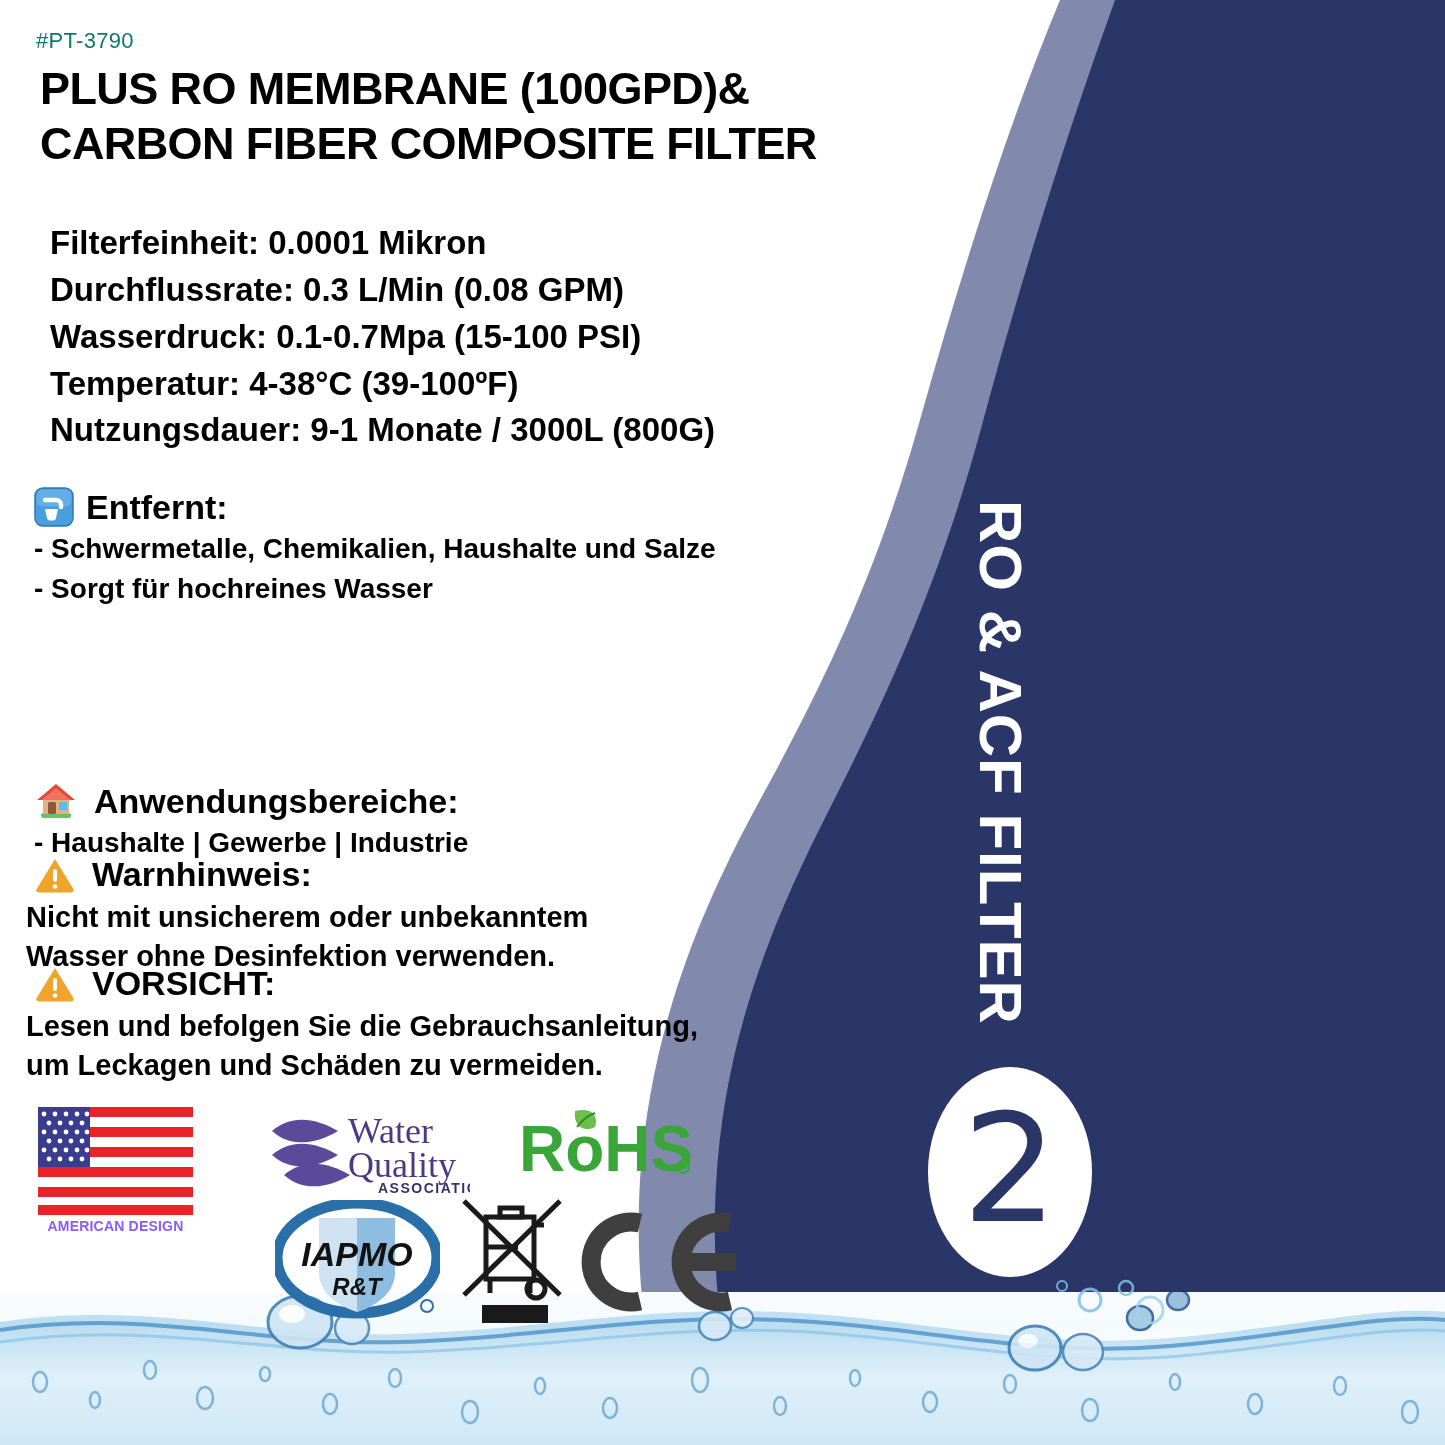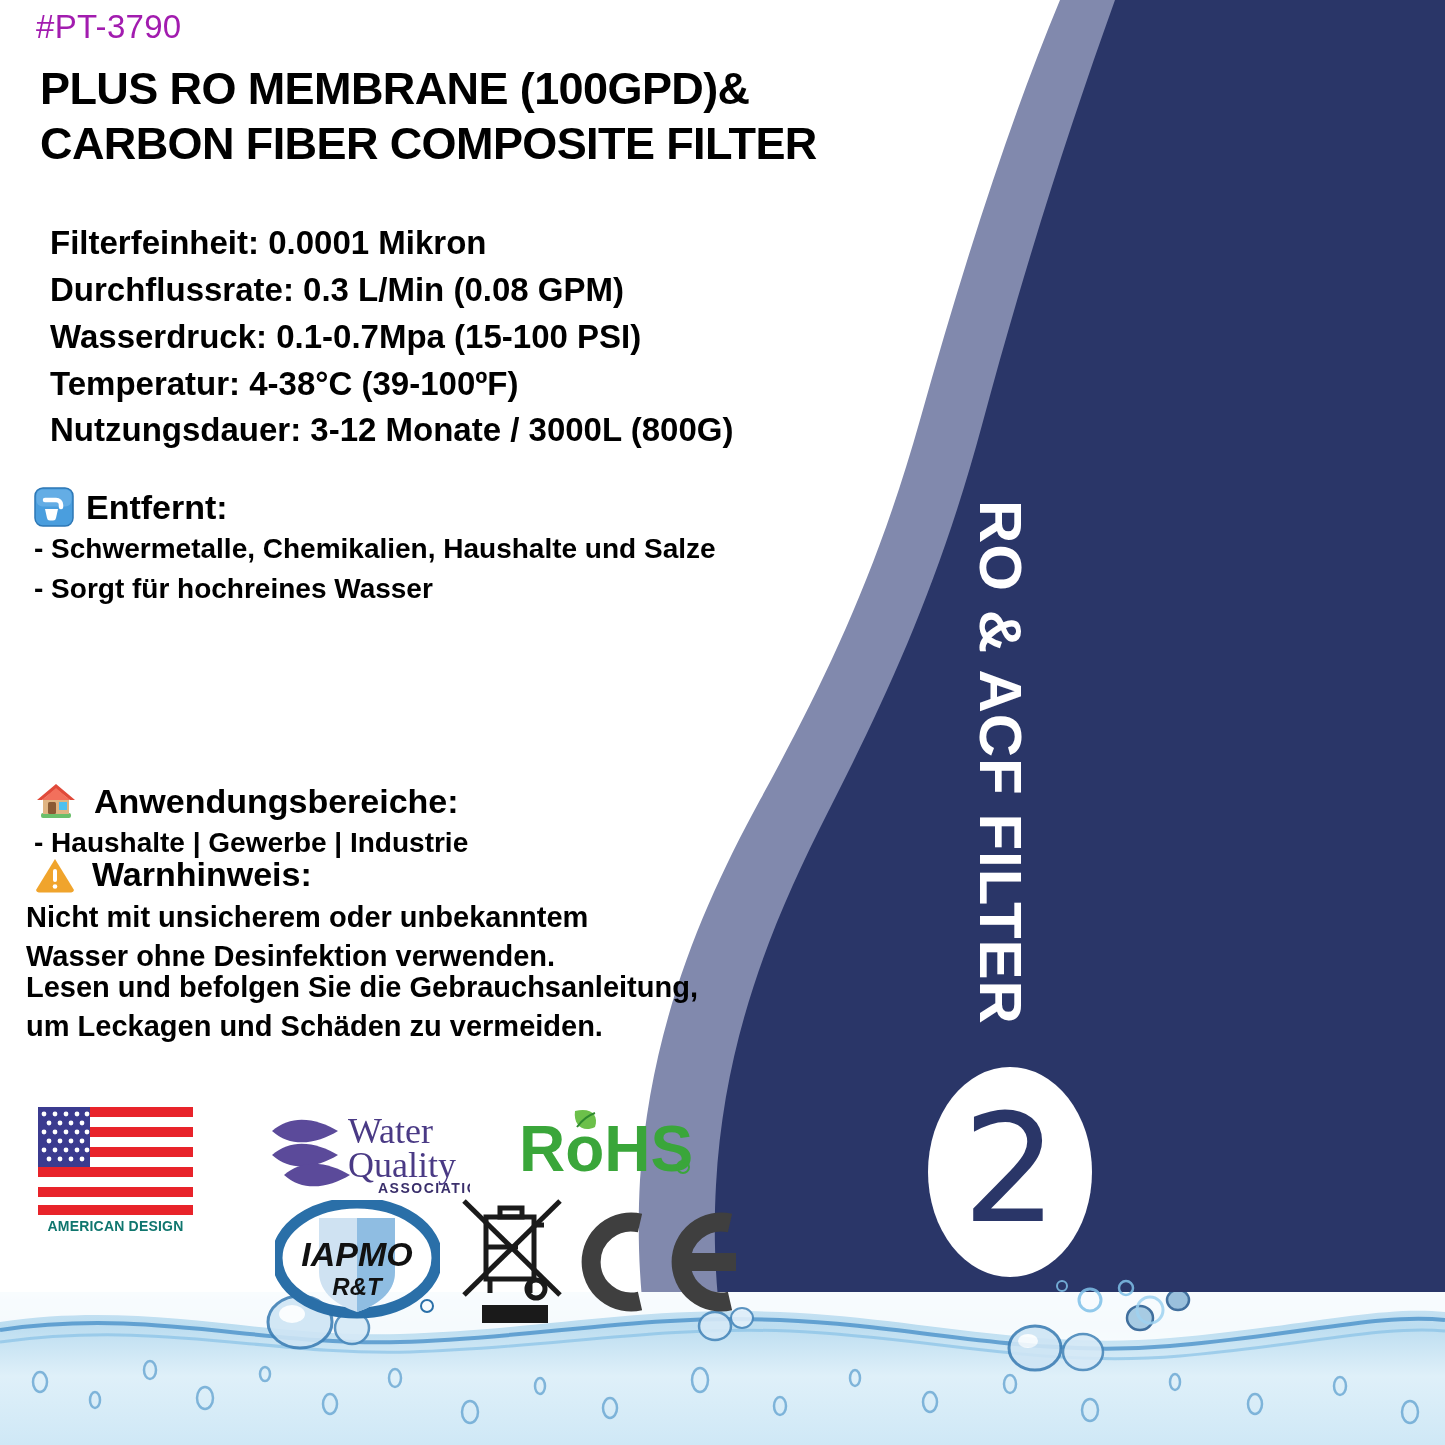--- a/index.html
+++ b/index.html
@@ -12,22 +12,22 @@
   }
   #label{position:absolute;inset:0;width:1445px;height:1445px;overflow:hidden;background:#fff;}
 
   
   .bg-svg{position:absolute;left:0;top:0;width:1445px;height:1445px;}
 
   
   .content{position:absolute;left:0;top:0;width:900px;height:1445px;}
 
   .sku{
-    position:absolute;left:36px;top:8px;
-    font-size:33px;font-weight:400;color:#a21caf;letter-spacing:.3px;
+    position:absolute;left:36px;top:28px;
+    font-size:22px;font-weight:400;color:#0f766e;letter-spacing:.3px;
   }
   .title{
     position:absolute;left:40px;top:62px;width:860px;
     font-size:45px;font-weight:bold;color:#000;
     line-height:1.22;letter-spacing:-0.6px;
   }
   .title div{white-space:nowrap;}
 
   .specs{
     position:absolute;left:40px;top:220px;width:840px;
@@ -56,21 +56,21 @@
   .ico-drop{width:34px;height:44px;}
   .ico-house{width:44px;height:40px;}
   .ico-warn{width:42px;height:38px;}
 
   
   .certs{position:absolute;left:30px;top:1095px;width:720px;height:230px;}
 
   .flag{position:absolute;left:8px;top:10px;width:155px;height:110px;}
   .flag-cap{
     position:absolute;left:8px;top:123px;width:155px;text-align:center;
-    font-size:14px;font-weight:bold;color:#0f766e;letter-spacing:.2px;
+    font-size:14px;font-weight:bold;color:#8b5cf6;letter-spacing:.2px;
   }
 
   .wqa{position:absolute;left:240px;top:8px;width:200px;height:96px;}
   .rohs{position:absolute;left:487px;top:10px;width:175px;height:85px;}
   .iapmo{position:absolute;left:245px;top:105px;width:165px;height:120px;}
   .weee{position:absolute;left:430px;top:100px;width:110px;height:130px;}
   .cemark{position:absolute;left:548px;top:112px;width:160px;height:110px;}
 
   
   .vert-text{
@@ -200,21 +200,21 @@
     <div class="title">
       <div>PLUS RO MEMBRANE (100GPD)&amp;</div>
       <div>CARBON FIBER COMPOSITE FILTER</div>
     </div>
 
     <div class="specs">
       <div>Filterfeinheit: 0.0001 Mikron</div>
       <div>Durchflussrate: 0.3 L/Min (0.08 GPM)</div>
       <div>Wasserdruck: 0.1-0.7Mpa (15-100 PSI)</div>
       <div>Temperatur: 4-38°C  (39-100ºF)</div>
-      <div>Nutzungsdauer: 3-12 Monate / 3000L (800G)</div>
+      <div>Nutzungsdauer: 9-1 Monate / 3000L (800G)</div>
     </div>
 
     <div class="sec" style="top:478px;">
       <div class="sec-head big">
         <svg class="ico ico-filter" viewBox="0 0 40 40">
           <rect x="1" y="1" width="38" height="38" rx="8" fill="#4a9ede" stroke="#2d77b5" stroke-width="1.5"></rect>
           <rect x="2.5" y="2.5" width="35" height="17" rx="6" fill="#6fb4e8" opacity="0.7"></rect>
           <path d="M11 13 h11 a5 5 0 0 1 5 5 v2" fill="none" stroke="#ffffff" stroke-width="4.5" stroke-linecap="round"></path>
           <path d="M11 22 h13 l-2 9 a3 3 0 0 1 -3 2.6 h-3 a3 3 0 0 1 -3 -2.6 Z" fill="#ffffff"></path>
         </svg>
@@ -253,20 +253,28 @@
         </svg>
         <span>Warnhinweis:</span>
       </div>
       <div class="para" style="margin-top:4px;margin-left:-8px;">
         <div>Nicht mit unsicherem oder unbekanntem</div>
         <div>Wasser ohne Desinfektion verwenden.</div>
       </div>
     </div>
 
     <div class="sec" style="top:955px;">
+      <div class="sec-head big" style="gap:16px;">
+        <svg class="ico ico-warn" viewBox="0 0 42 38">
+          <path d="M21 3 L40 34 A3 3 0 0 1 37.2 36.5 H4.8 A3 3 0 0 1 2 34 Z" fill="#f0a42c"></path>
+          <rect x="19" y="13" width="4" height="13" rx="2" fill="#ffffff"></rect>
+          <circle cx="21" cy="30.5" r="2.3" fill="#ffffff"></circle>
+        </svg>
+        <span>VORSICHT:</span>
+      </div>
       <div class="para" style="margin-top:4px;margin-left:-8px;">
         <div>Lesen und befolgen Sie die Gebrauchsanleitung,</div>
         <div>um Leckagen und Schäden zu vermeiden.</div>
       </div>
     </div>
 
   </div>
 
   <div class="certs">
 

